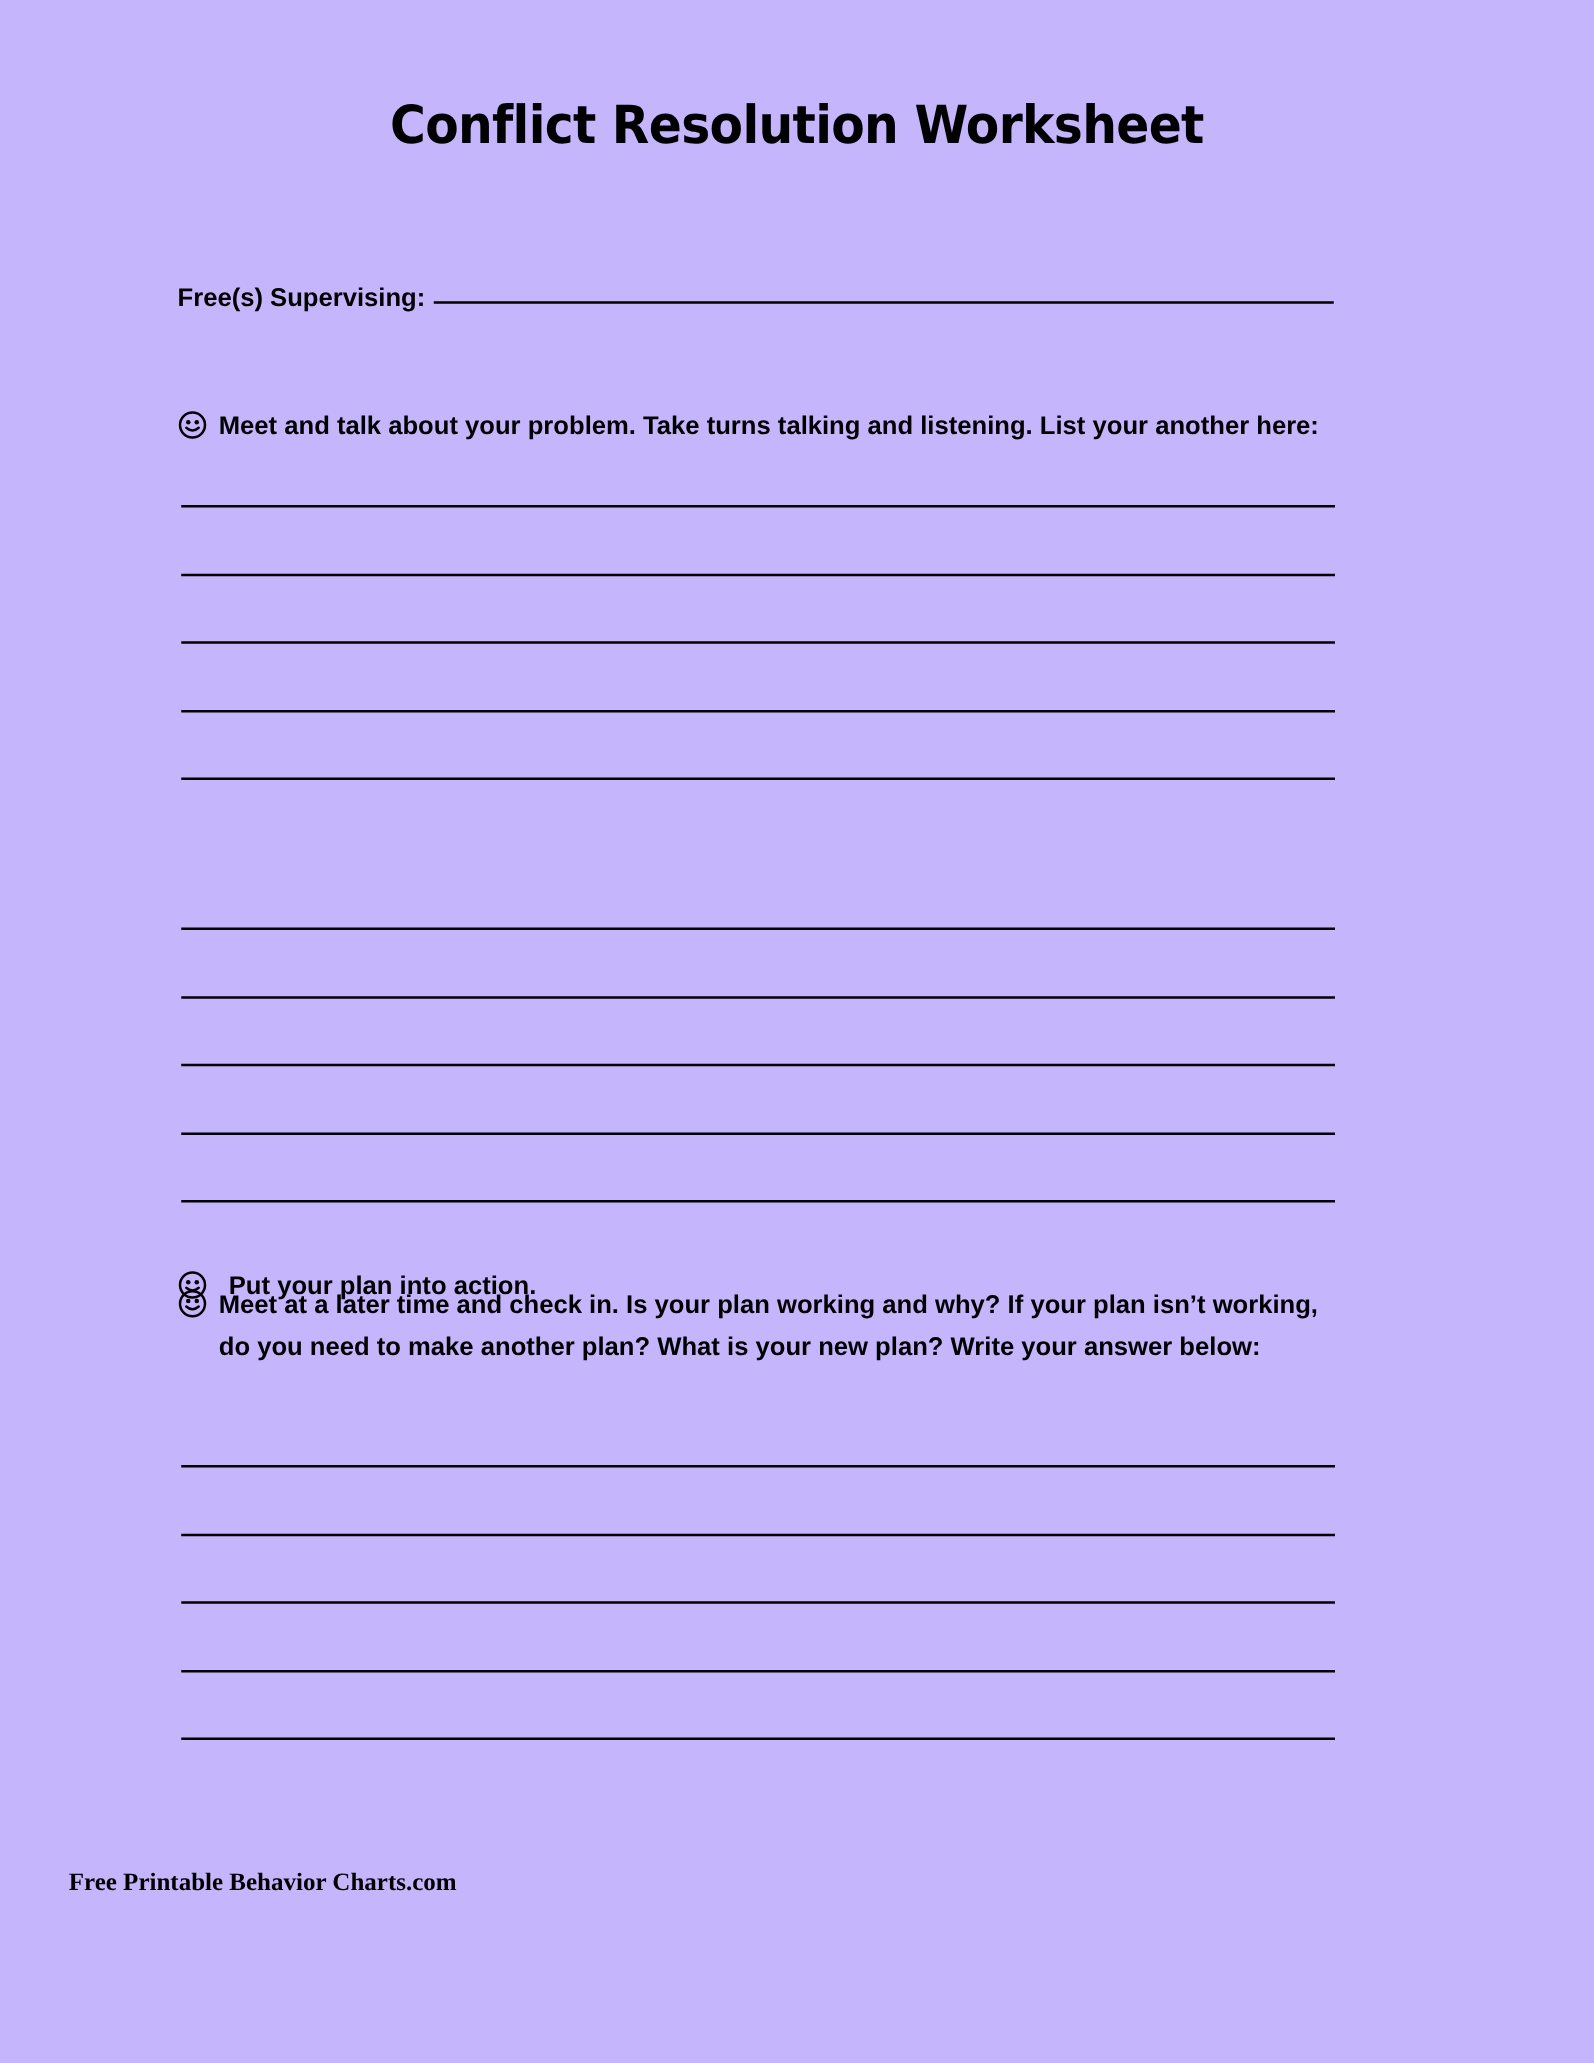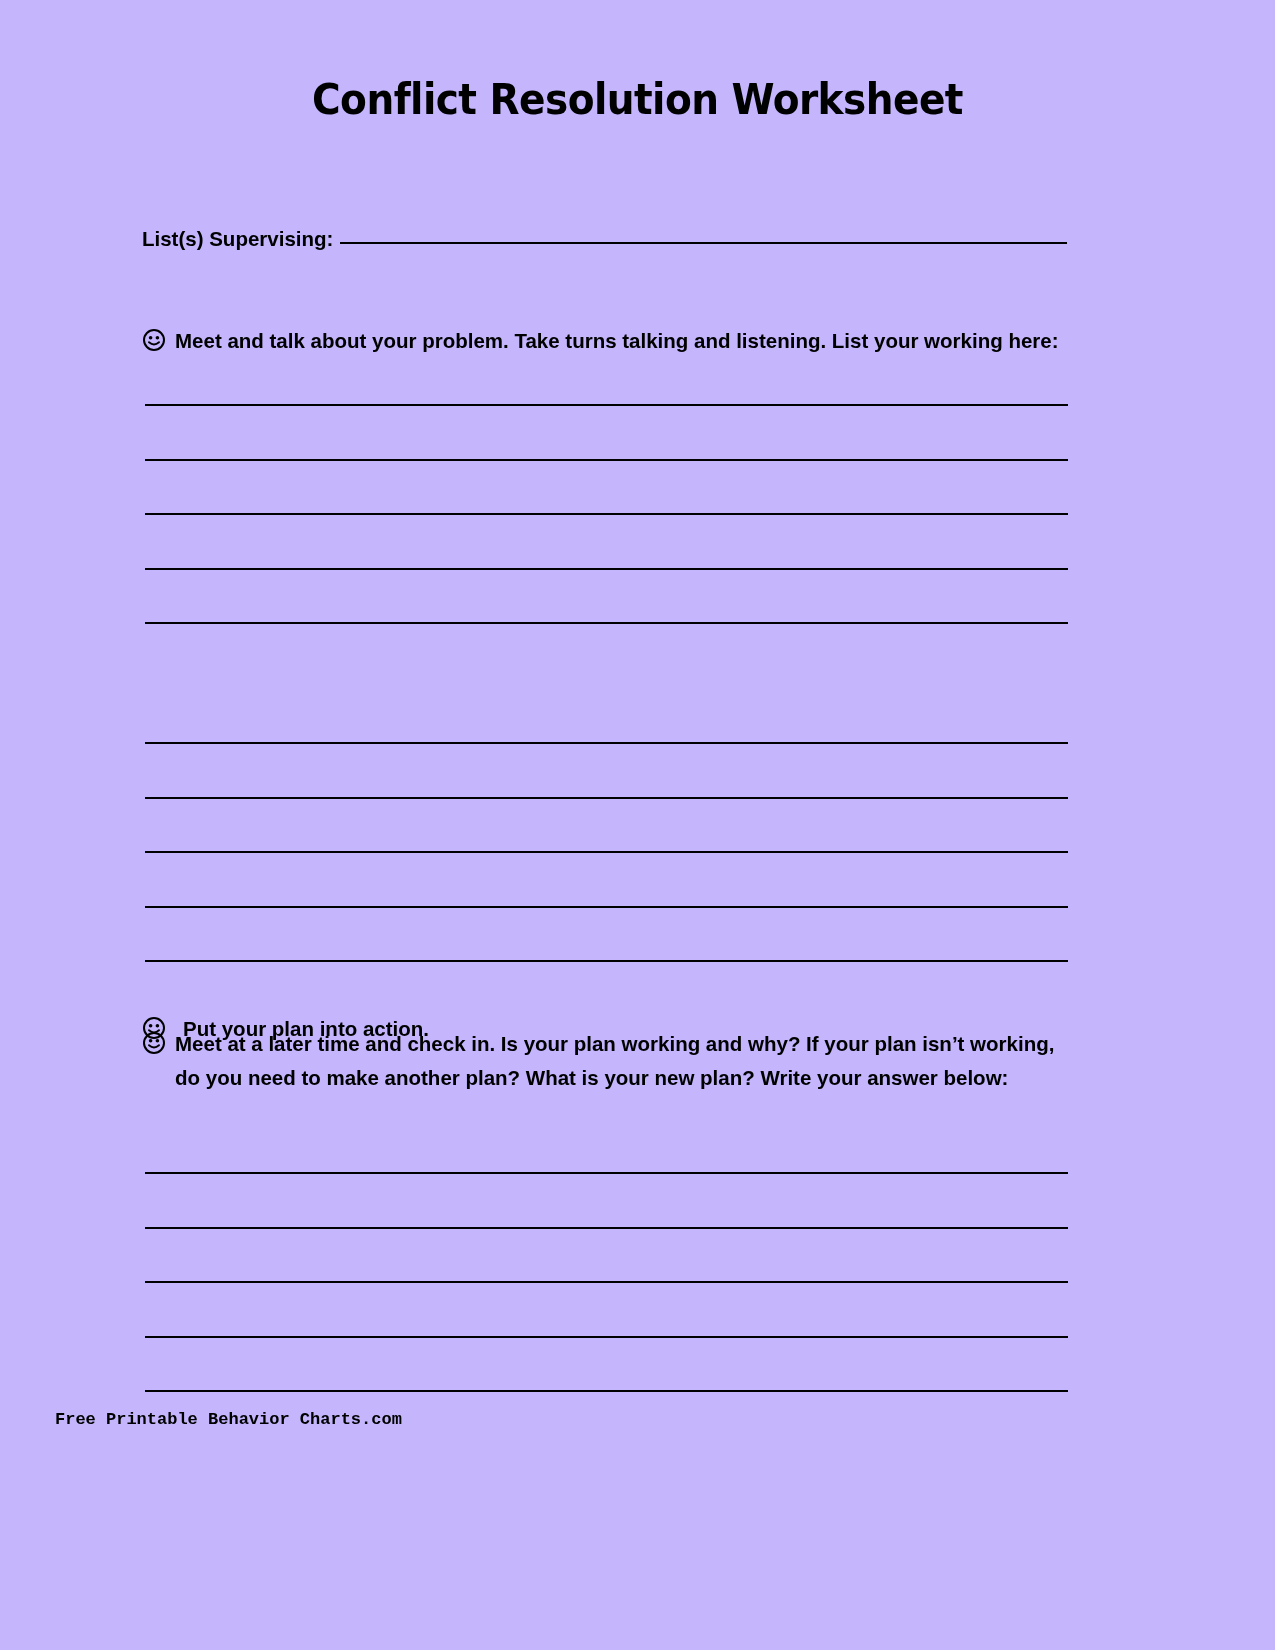--- a/index.html
+++ b/index.html
@@ -105,51 +105,51 @@
     height: 0;
     border-bottom: 2.4px solid #000;
     margin-bottom: 52.6px;
   }
   .rule-line:last-child { margin-bottom: 0; }
 
   
   .footer {
     position: absolute;
     left: 55px;
-    top: 1410px;
-    font-family: Liberation Mono, monospace;
-    font-weight: bold;
-    font-size: 17px;
+    top: 1495px;
+    font-family: Liberation Serif, serif;
+    font-weight: bold;
+    font-size: 20px;
     white-space: nowrap;
   }
 </style>
 </head>
 <body>
 
 <div class="page">
 
   <div class="title">Conflict Resolution Worksheet</div>
 
 
   <div class="field-row" id="field-adults">
-    <span class="field-label">List(s) Supervising:</span>
+    <span class="field-label">Free(s) Supervising:</span>
     <span class="field-rule"></span>
   </div>
 
   <div class="section" style="top:324px;">
     <div class="section-head">
       <span class="smiley">
         <svg viewBox="0 0 24 24" width="24" height="24" aria-hidden="true">
           <circle cx="12" cy="12" r="10" fill="none" stroke="#000" stroke-width="2"></circle>
           <circle cx="8.6" cy="9.8" r="1.8" fill="#000"></circle>
           <circle cx="15.4" cy="9.8" r="1.8" fill="#000"></circle>
           <path d="M7 14.2 Q12 18.6 17 14.2" fill="none" stroke="#000" stroke-width="1.9" stroke-linecap="round"></path>
         </svg>
       </span>
-      <span class="section-text">Meet and talk about your problem.  Take turns talking and listening.   List your working here:</span>
+      <span class="section-text">Meet and talk about your problem.  Take turns talking and listening.   List your another here:</span>
     </div>
   </div>
 
   <div class="rules" style="top:404px;">
     <div class="rule-line"></div>
     <div class="rule-line"></div>
     <div class="rule-line"></div>
     <div class="rule-line"></div>
     <div class="rule-line"></div>
   </div>

